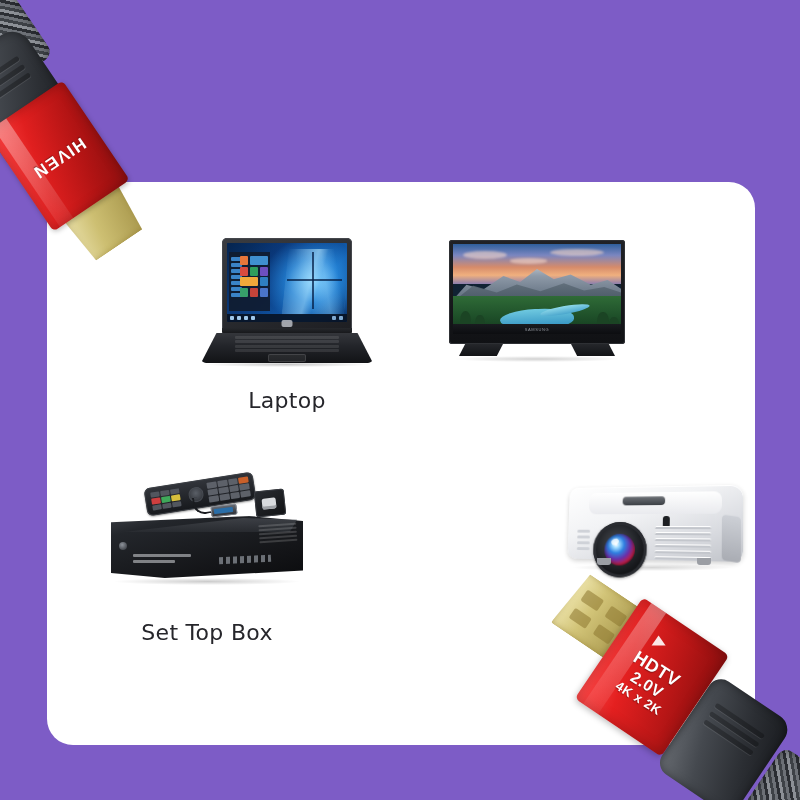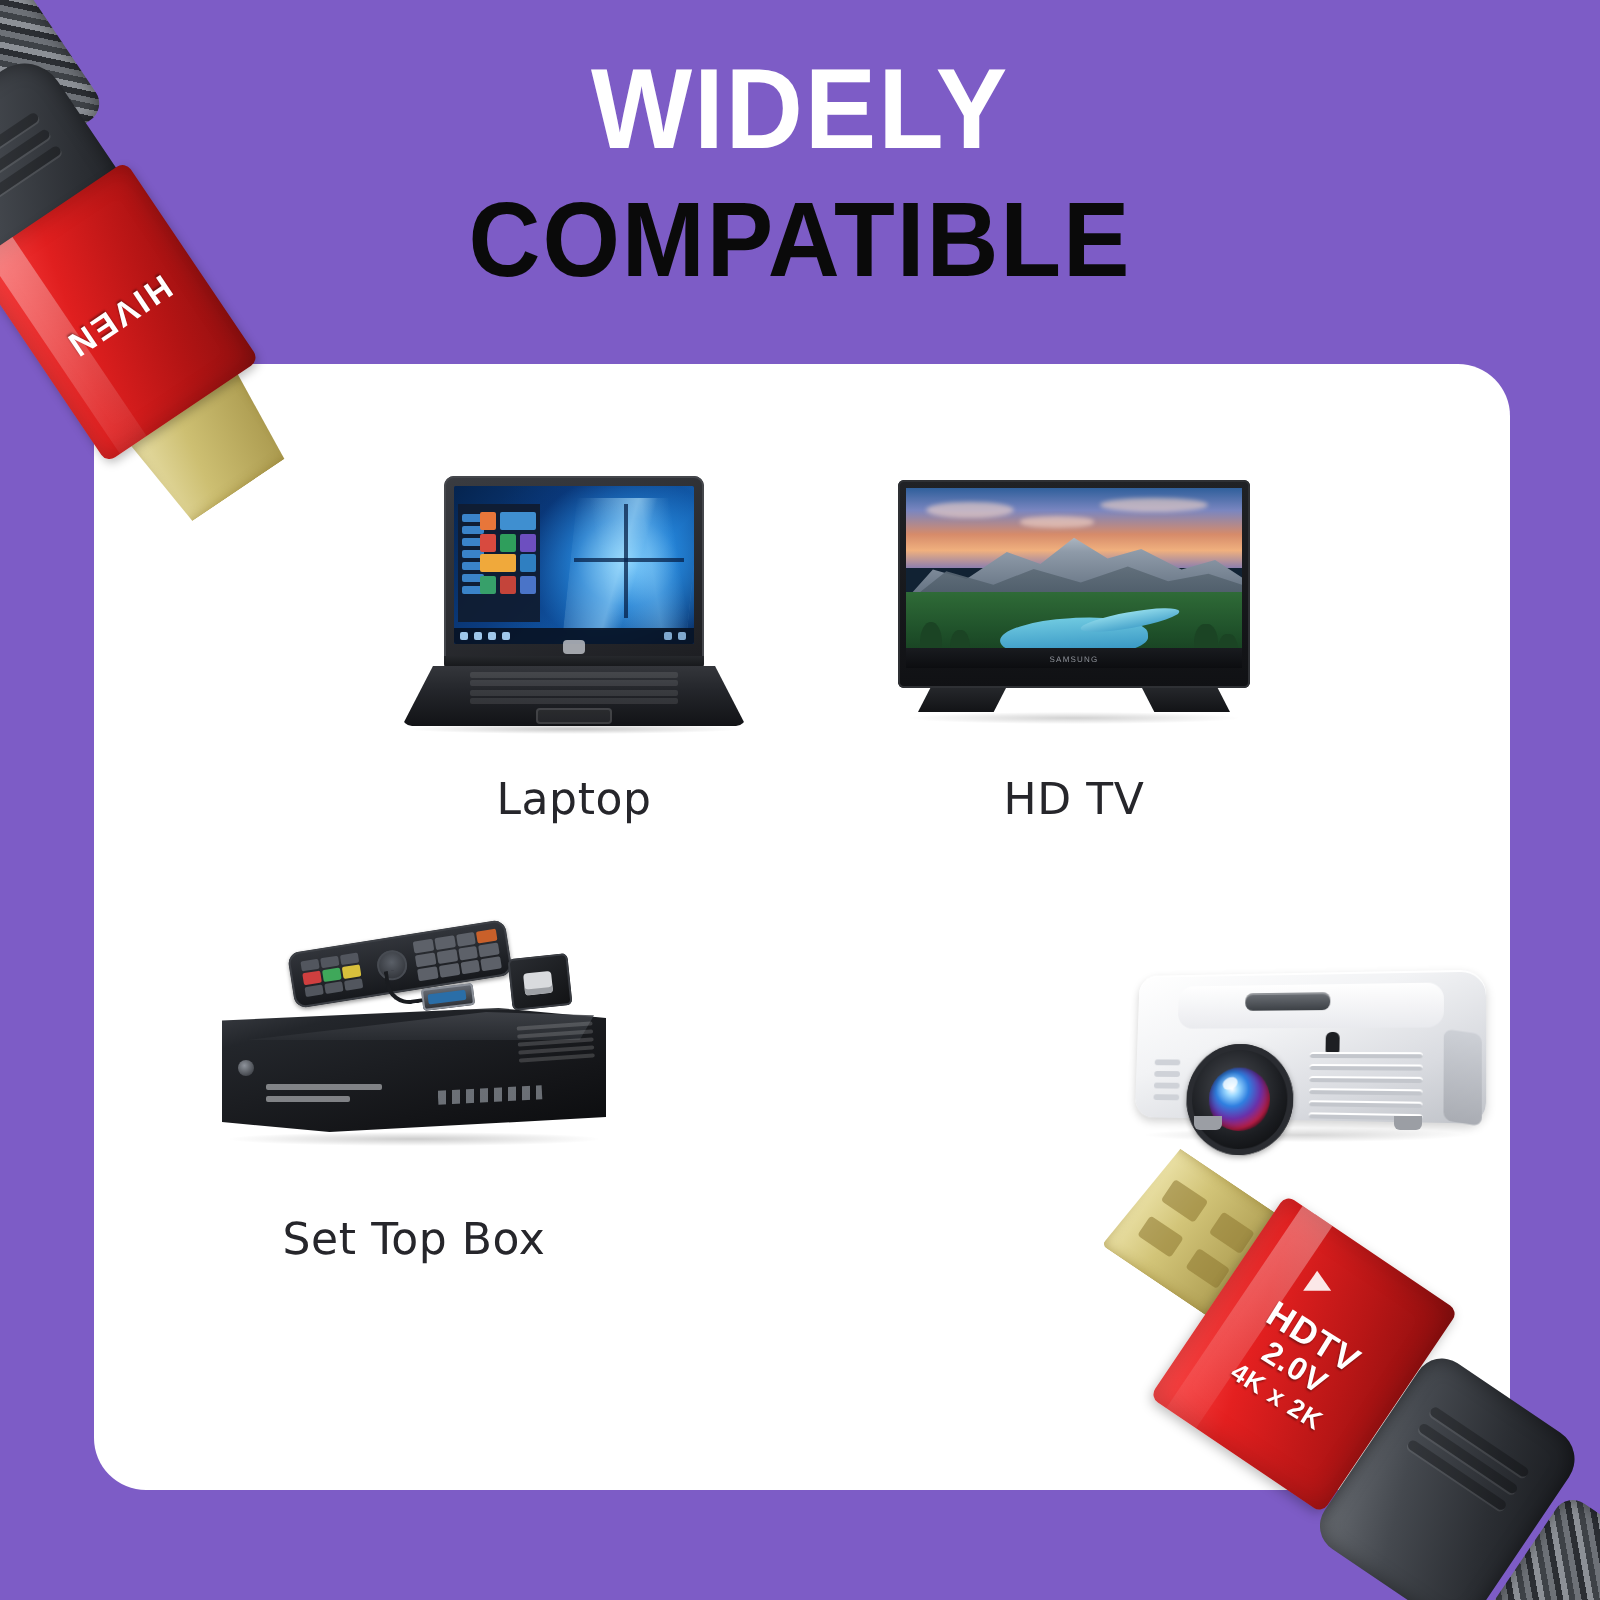--- a/index.html
+++ b/index.html
@@ -499,24 +499,20 @@
   .br-braid{
     left:214px;top:226px;width:72px;height:120px;transform:rotate(34deg);
     box-shadow:inset 0 0 8px rgba(0,0,0,.45);
   }
 </style>
 </head>
 <body>
 
 <div class="stage">
 
-  <div class="headline">
-    <div class="h-line1">WIDELY</div>
-    <div class="h-line2">COMPATIBLE</div>
-  </div>
 
   <div class="card"></div>
 
   <div class="grid">
 
     <div class="cell" style="left:90px;top:56px;width:300px;height:190px;">
       <div class="art">
         <div class="lap-wrap">
           <div class="lap-lidframe">
             <div class="lap-screen">
@@ -595,24 +591,23 @@
               <div class="tv-chin">
                 <span class="tv-brand">SAMSUNG</span>
               </div>
             </div>
           </div>
           <div class="tv-foot l"></div>
           <div class="tv-foot r"></div>
           <div class="tv-shadow"></div>
         </div>
       </div>
-      <div class="label" style="top:150px;">HD TV</div>
-    </div>
-
-    <div class="cell" style="left:10px;top:276px;width:300px;height:190px;">
+    </div>
+
+    <div class="cell" style="left:10px;top:288px;width:300px;height:190px;">
       <div class="art">
         <div class="stb-wrap">
           <div class="stb-remote">
             <div class="btnsL">
                 <i></i>
                 <i></i>
                 <i></i>
                 <i style="background:#cf3f3f"></i>
                 <i style="background:#3fa85a"></i>
                 <i style="background:#d8c03c"></i>

